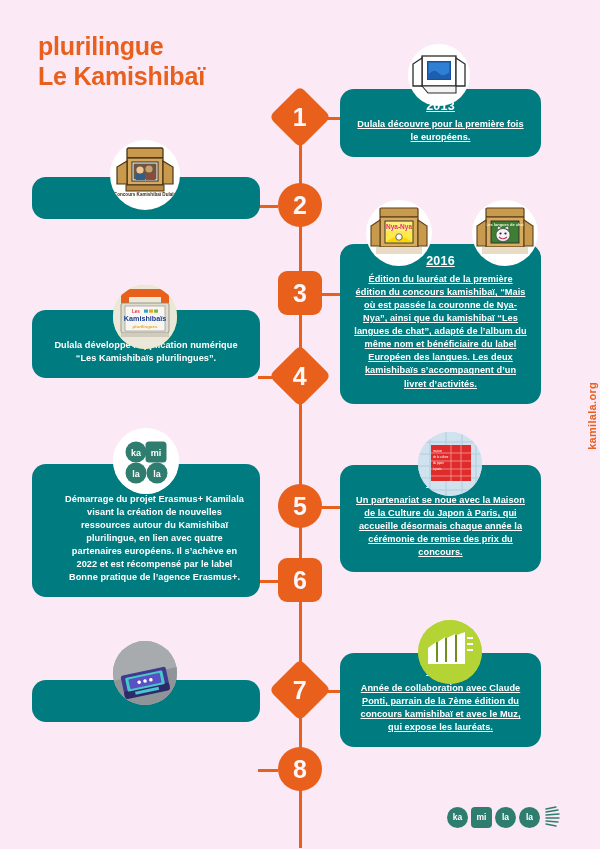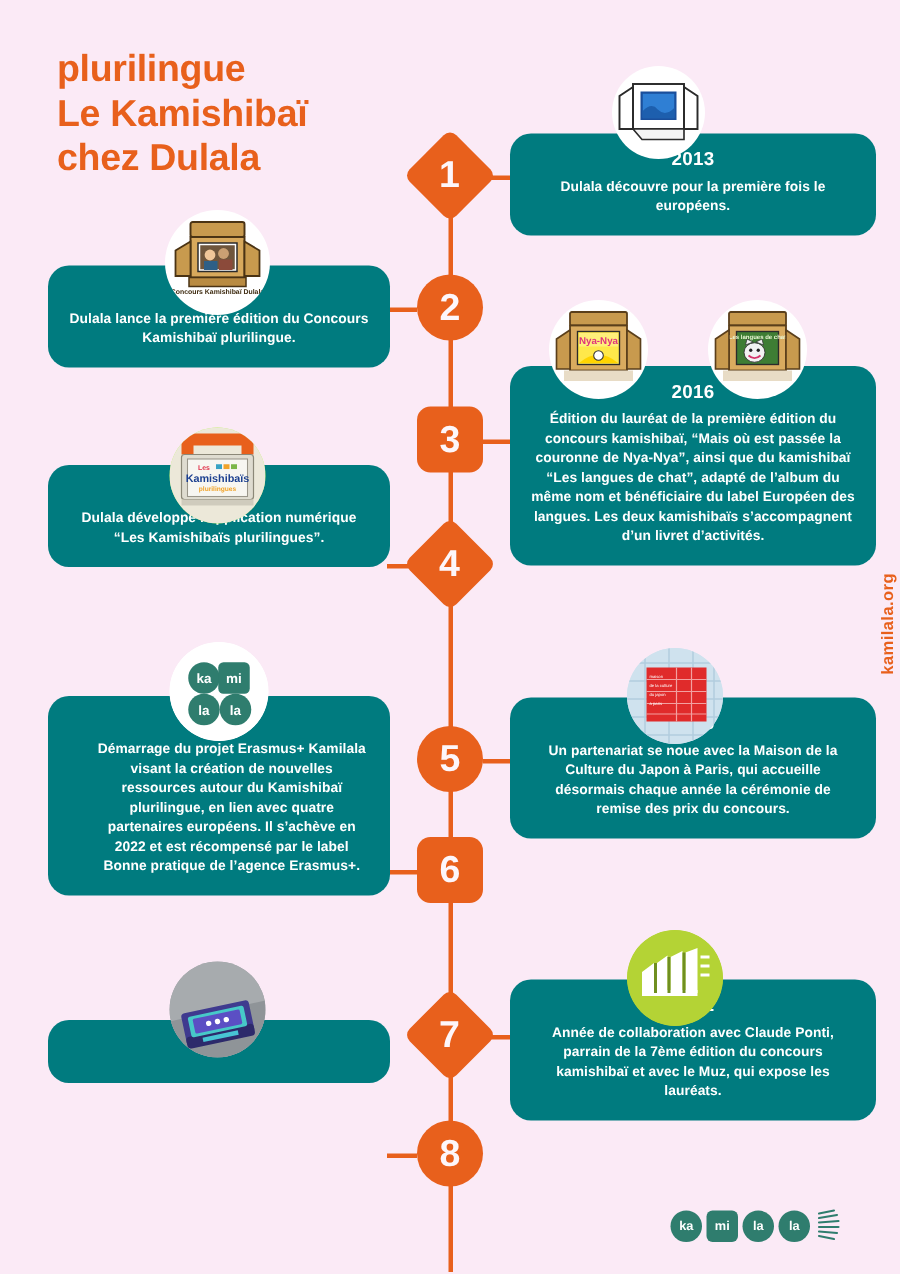--- a/index.html
+++ b/index.html
@@ -71,21 +71,21 @@
   .card {
     position: absolute;
     background: #007b7f;
     border-radius: 14px;
     color: #ffffff;
     padding: 10px 14px 13px;
     z-index: 2;
     text-align: center;
   }
   .card.left  { left: 32px;  width: 228px; }
-  .card.right { left: 340px; width: 244px; }
+  .card.right { left: 340px; width: 201px; text-decoration: underline; }
   .card .year {
     font-size: 12.5px;
     font-weight: bold;
     margin-bottom: 5px;
     letter-spacing: 0.2px;
   }
   .card .desc {
     font-size: 9.2px;
     font-weight: bold;
     line-height: 1.42;
@@ -146,21 +146,20 @@
   #footer-logo .rays { width: 20px; height: 22px; margin-left: 1px; }
 </style>
 </head>
 <body>
 
 <div id="page">
 
   <div id="title">
     <span class="tline">plurilingue</span>
     <span class="tline">Le Kamishibaï</span>
-    <span class="tline">chez Dulala</span>
   </div>
 
   <div id="spine"></div>
 
   <div class="connector" style="left:322px; top:117px; width:20px;"></div>
   <div class="connector" style="left:258px; top:205px; width:20px;"></div>
   <div class="connector" style="left:322px; top:293px; width:20px;"></div>
   <div class="connector" style="left:258px; top:376px; width:20px;"></div>
   <div class="connector" style="left:322px; top:506px; width:20px;"></div>
   <div class="connector" style="left:258px; top:580px; width:20px;"></div>
@@ -197,21 +196,20 @@
       <rect x="26" y="34" width="9" height="6" fill="#2e5f86"></rect>
       <rect x="36" y="33" width="9" height="7" fill="#8b4a3a"></rect>
       <path d="M17 21 L7 27 L7 44 L17 44 Z" fill="#c89a4e" stroke="#4a3314" stroke-width="1.2"></path>
       <path d="M53 21 L63 27 L63 44 L53 44 Z" fill="#c89a4e" stroke="#4a3314" stroke-width="1.2"></path>
       <rect x="16" y="45" width="38" height="6" fill="#b98b42" stroke="#4a3314" stroke-width="1"></rect>
       <text x="35" y="56" font-size="4.6" font-family="Liberation Sans, sans-serif" font-weight="bold" fill="#3d2a0f" text-anchor="middle">Concours Kamishibaï Dulala</text>
     </svg>
   </div>
   <div class="card left" style="top:177px;">
     <div class="year">2015</div>
-    <div class="desc">Dulala lance la première édition du Concours Kamishibaï plurilingue.</div>
   </div>
   <div class="marker circle" style="left:278px; top:183px;">
     <span class="num">2</span>
   </div>
 
   <div class="badge white" style="left:366px; top:200px; width:66px; height:66px;">
     <svg viewBox="0 0 66 66">
       <rect x="14" y="8" width="38" height="9" rx="1.2" fill="#c89a4e" stroke="#5a3f1b" stroke-width="1.2"></rect>
       <rect x="14" y="17" width="38" height="30" fill="#d9ab5f" stroke="#5a3f1b" stroke-width="1.2"></rect>
       <rect x="19" y="21" width="28" height="22" fill="#ffe84a" stroke="#2b2b2b" stroke-width="0.9"></rect>

